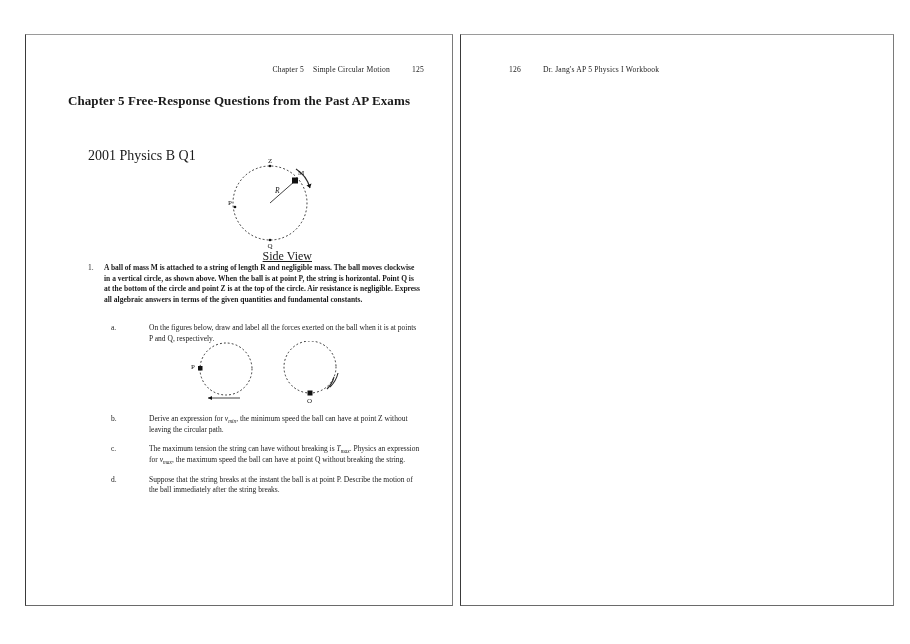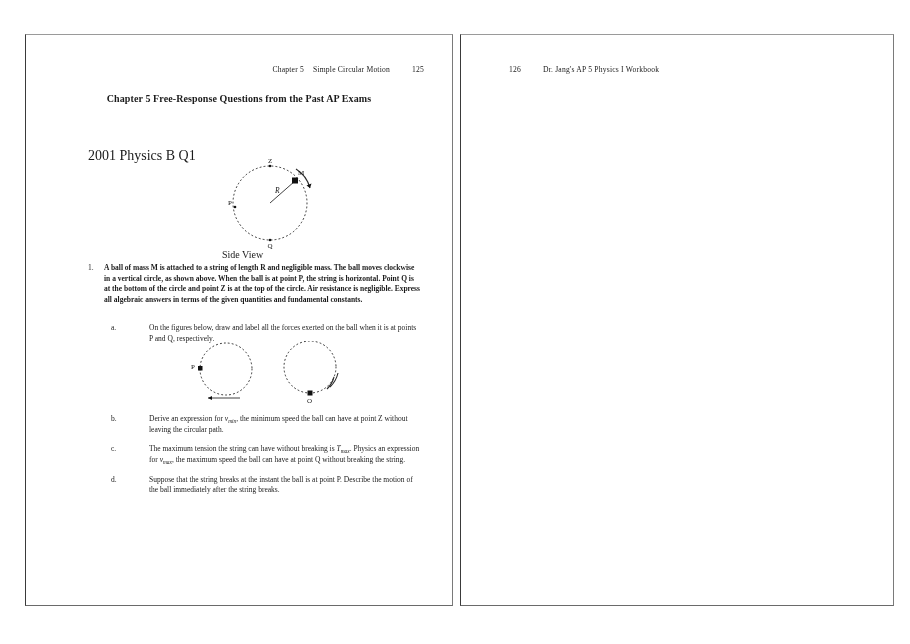--- a/index.html
+++ b/index.html
@@ -51,21 +51,21 @@
   .runhead-right {
     position: absolute;
     left: 48px; top: 30px;
   }
 
   
   .chapter-title {
     position: absolute;
     left: 0; right: 0; top: 58px;
     text-align: center;
-    font-size: 10px;
+    font-size: 13px;
     font-weight: bold;
     letter-spacing: .1px;
   }
   .exam-label {
     position: absolute;
     font-size: 14px;
   }
   .exam-label-left  { left: 62px;  top: 113px; }
 
   
@@ -110,22 +110,23 @@
 
   
   .fig { position: absolute; }
   .fig-main   { left: 196px; top: 118px; }
   .fig-pq     { left: 162px; top: 306px; }
 
   .caption {
     position: absolute;
     left: 196px; top: 214px;
     width: 90px;
-    text-align: left;
-    font-size: 10px;
+    text-align: right;
+    font-size: 12px;
+    text-decoration: underline;
   }
 
   svg { display: block; }
   .dotcircle {
     fill: none;
     stroke: #2b2b2b;
     stroke-width: 1;
     stroke-dasharray: 1 3;
     stroke-linecap: round;
   }

